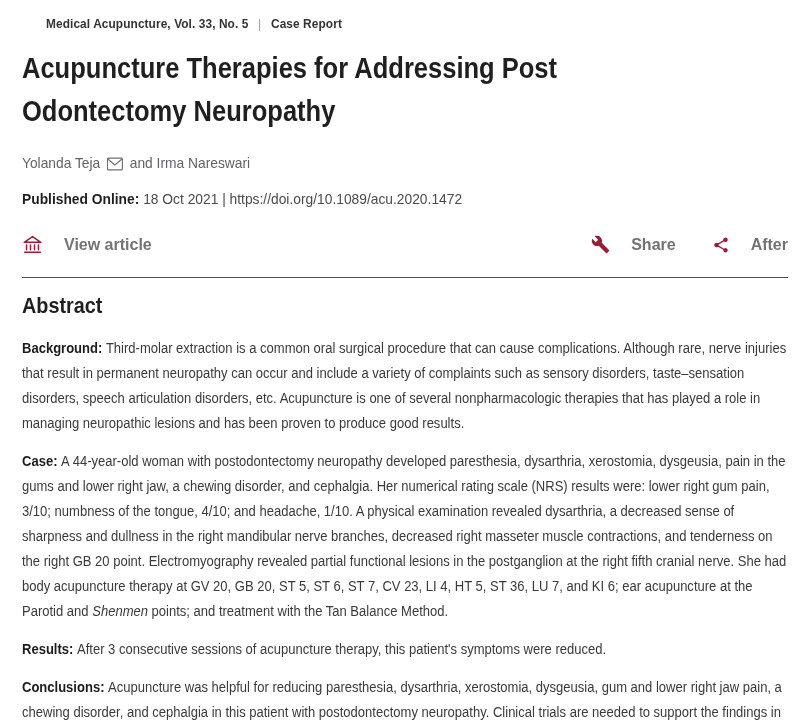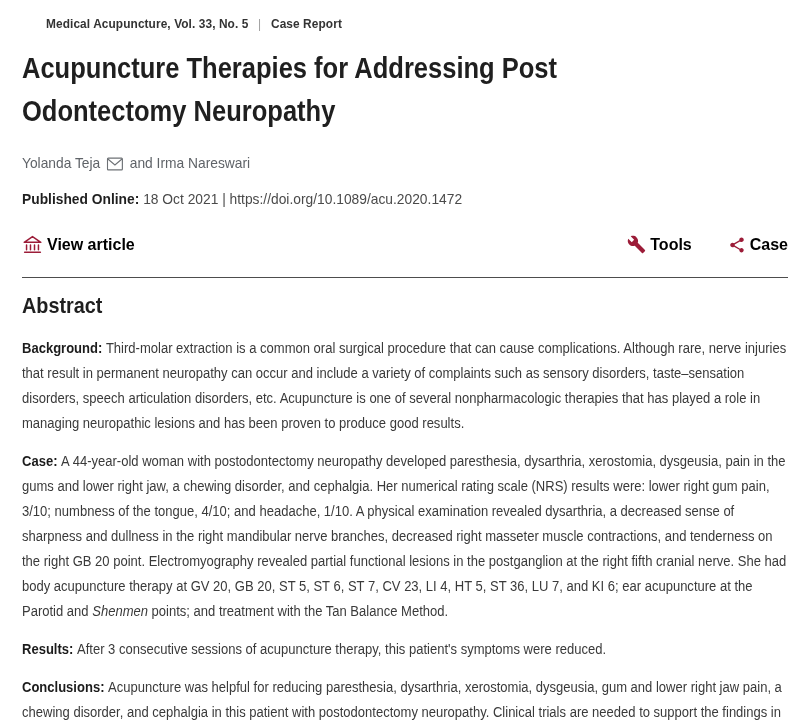--- a/index.html
+++ b/index.html
@@ -55,22 +55,22 @@
 
   .actions {
     margin-top: 27px;
     display: flex;
     justify-content: space-between;
     align-items: center;
   }
   .action {
     display: flex;
     align-items: center;
-    gap: 4px;
-    color: #000000;
+    gap: 21px;
+    color: #737373;
     font-weight: bold;
     font-size: 16px;
     cursor: pointer;
   }
   .actions-right { display: flex; align-items: center; gap: 36px; }
 
   hr.rule {
     border: none;
     border-top: 1px solid #4d4d4d;
     margin: 22px 0 0 0;
@@ -139,29 +139,29 @@
       </span>
       <span>View article</span>
     </div>
     <div class="actions-right">
       <div class="action">
         <span>
           <svg width="19" height="19" viewBox="0 0 24 24" fill="#9c1c38">
             <path d="M22.7 19l-9.1-9.1c.9-2.3.4-5-1.5-6.9-2-2-5-2.4-7.4-1.3L9 6 6 9 1.6 4.7C.4 7.1.9 10.1 2.9 12.1c1.9 1.9 4.6 2.4 6.9 1.5l9.1 9.1c.4.4 1 .4 1.4 0l2.3-2.3c.5-.4.5-1.1.1-1.4z"></path>
           </svg>
         </span>
-        <span>Tools</span>
+        <span>Share</span>
       </div>
       <div class="action">
         <span>
           <svg width="18" height="18" viewBox="0 0 24 24" fill="#9c1c38">
             <path d="M18 16.08c-.76 0-1.44.3-1.96.77L8.91 12.7c.05-.23.09-.46.09-.7s-.04-.47-.09-.7l7.05-4.11c.54.5 1.25.81 2.04.81 1.66 0 3-1.34 3-3s-1.34-3-3-3-3 1.34-3 3c0 .24.04.47.09.7L8.04 9.81C7.5 9.31 6.79 9 6 9c-1.66 0-3 1.34-3 3s1.34 3 3 3c.79 0 1.5-.31 2.04-.81l7.12 4.16c-.05.21-.08.43-.08.66 0 1.61 1.31 2.92 2.92 2.92 1.61 0 2.92-1.31 2.92-2.92s-1.31-2.92-2.92-2.92z"></path>
           </svg>
         </span>
-        <span>Case</span>
+        <span>After</span>
       </div>
     </div>
   </div>
 
   <hr class="rule">
 
   <h2 class="abstract-heading">Abstract</h2>
   <div class="abstract-body">
       <p class="para"><b>Background: </b><span>Third-molar extraction is a common oral surgical procedure that can cause complications. Although rare, nerve injuries that result in permanent neuropathy can occur and include a variety of complaints such as sensory disorders, taste–sensation disorders, speech articulation disorders, etc. Acupuncture is one of several nonpharmacologic therapies that has played a role in managing neuropathic lesions and has been proven to produce good results.</span></p>
       <p class="para"><b>Case: </b><span>A 44-year-old woman with postodontectomy neuropathy developed paresthesia, dysarthria, xerostomia, dysgeusia, pain in the gums and lower right jaw, a chewing disorder, and cephalgia. Her numerical rating scale (NRS) results were: lower right gum pain, 3/10; numbness of the tongue, 4/10; and headache, 1/10. A physical examination revealed dysarthria, a decreased sense of sharpness and dullness in the right mandibular nerve branches, decreased right masseter muscle contractions, and tenderness on the right GB 20 point. Electromyography revealed partial functional lesions in the postganglion at the right fifth cranial nerve. She had body acupuncture therapy at GV 20, GB 20, ST 5, ST 6, ST 7, CV 23, LI 4, HT 5, ST 36, LU 7, and KI 6; ear acupuncture at the Parotid and </span><span class="it">Shenmen</span><span> points; and treatment with the Tan Balance Method.</span></p>

